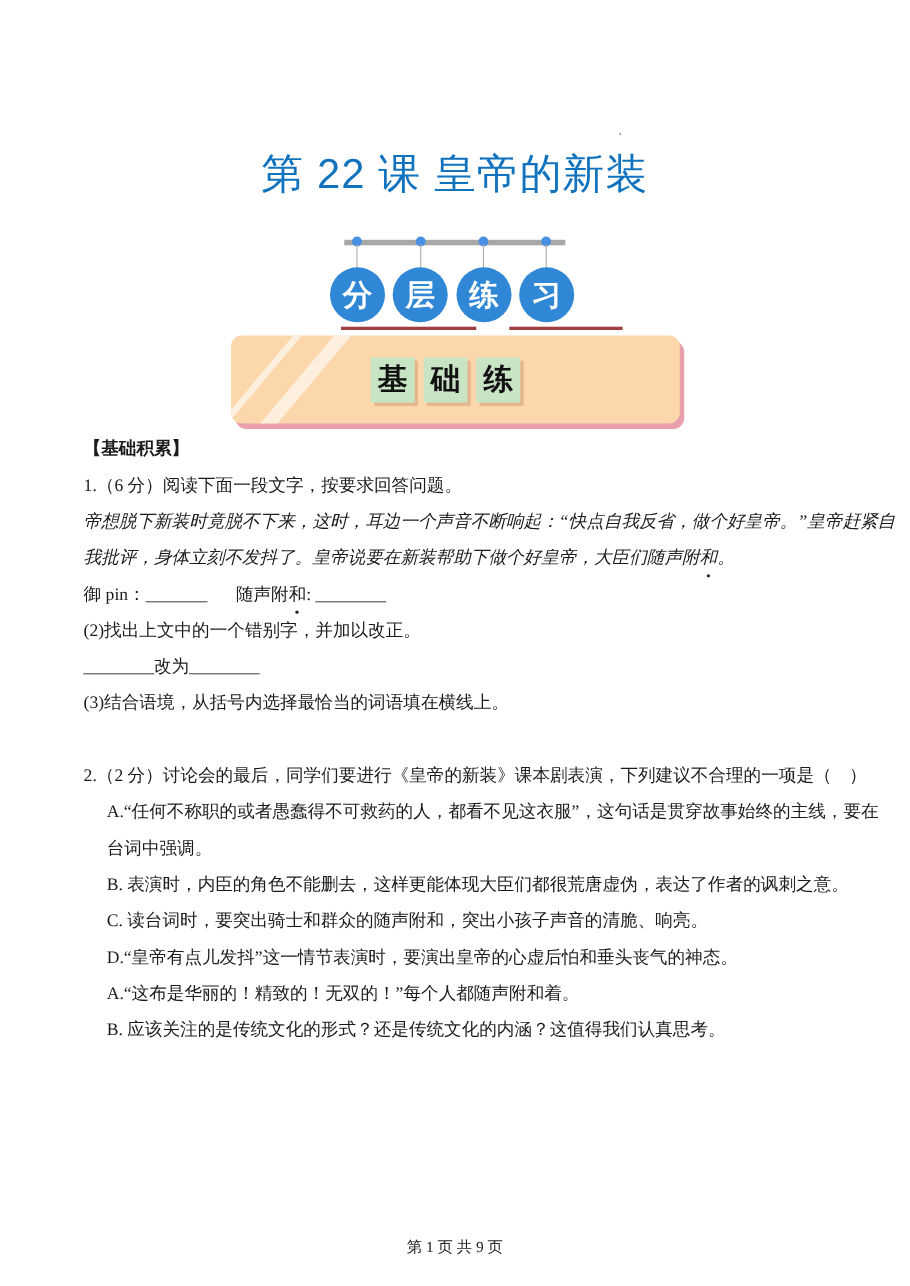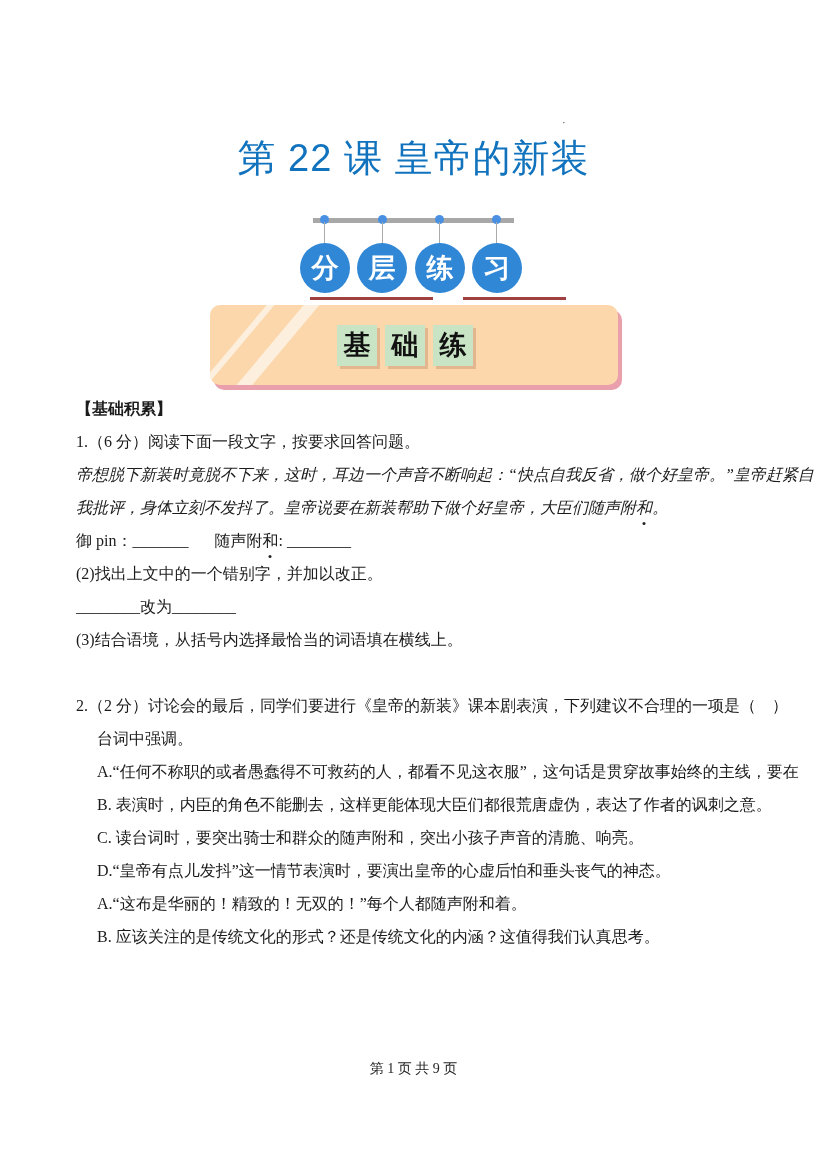--- a/index.html
+++ b/index.html
@@ -56,21 +56,21 @@
   .kai { font-style:italic; }
   .indent { text-indent:30px; }
   .opt { padding-left:21px; }
   .gap-r { margin-right:26px; }
   .du { position:relative; display:inline-block; }
   .du::after {
     content:""; position:absolute; left:50%; bottom:-1px; transform:translateX(-50%);
     width:3px; height:3px; border-radius:50%; background:#222;
   }
 
-  .footer { position:absolute; top:1060px; left:0; width:100%; text-align:center; font-size:14px; color:#222; }
+  .footer { position:absolute; top:1125px; left:0; width:100%; text-align:center; font-size:14px; color:#222; }
 </style>
 </head>
 <body>
 
 <span class="stray">·</span>
 
 <div class="title">第 22 课 皇帝的新装</div>
 
 <div class="deco">
   <div class="deco-bar"></div>
@@ -114,22 +114,22 @@
 
   <div class="ln">(2)找出上文中的一个错别字，并加以改正。</div>
 
   <div class="ln"><span>________</span><span>改为</span><span>________</span></div>
 
   <div class="ln">(3)结合语境，从括号内选择最恰当的词语填在横线上。</div>
 
   <div class="ln"></div>
 
   <div class="ln">2.（2 分）讨论会的最后，同学们要进行《皇帝的新装》课本剧表演，下列建议不合理的一项是（　）</div>
+  <div class="ln opt">A.“任何不称职的或者愚蠢得不可救药的人，都看不见这衣服”，这句话是贯穿故事始终的主线，要在</div>
   <div class="ln opt">台词中强调。</div>
-  <div class="ln opt">A.“任何不称职的或者愚蠢得不可救药的人，都看不见这衣服”，这句话是贯穿故事始终的主线，要在</div>
   <div class="ln opt">B. 表演时，内臣的角色不能删去，这样更能体现大臣们都很荒唐虚伪，表达了作者的讽刺之意。</div>
   <div class="ln opt">C. 读台词时，要突出骑士和群众的随声附和，突出小孩子声音的清脆、响亮。</div>
   <div class="ln opt">D.“皇帝有点儿发抖”这一情节表演时，要演出皇帝的心虚后怕和垂头丧气的神态。</div>
 
   <div class="ln opt">A.“这布是华丽的！精致的！无双的！”每个人都随声附和着。</div>
   <div class="ln opt">B. 应该关注的是传统文化的形式？还是传统文化的内涵？这值得我们认真思考。</div>
 </div>
 
 <div class="footer">第 1 页 共 9 页</div>
 

